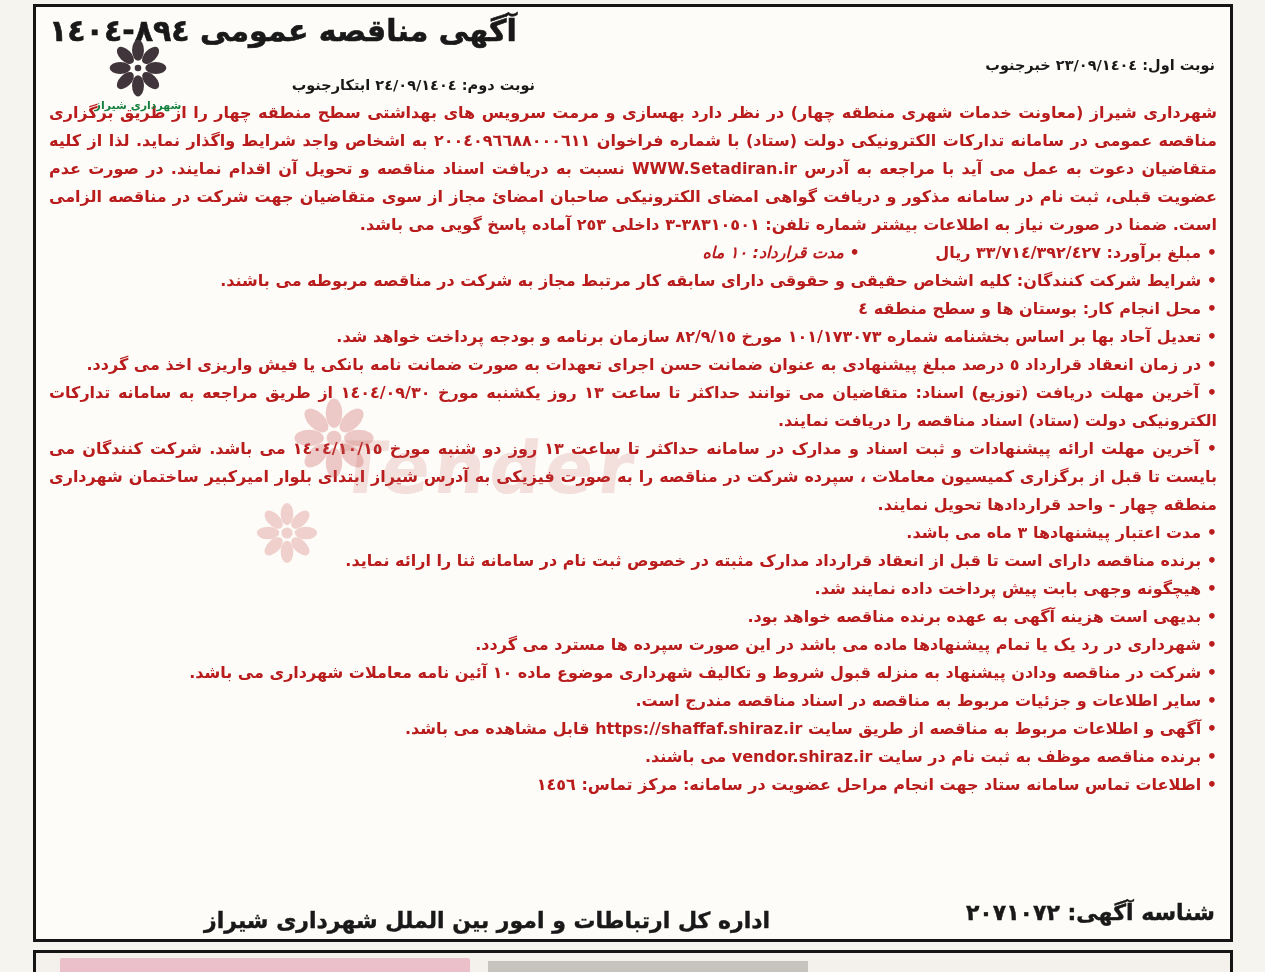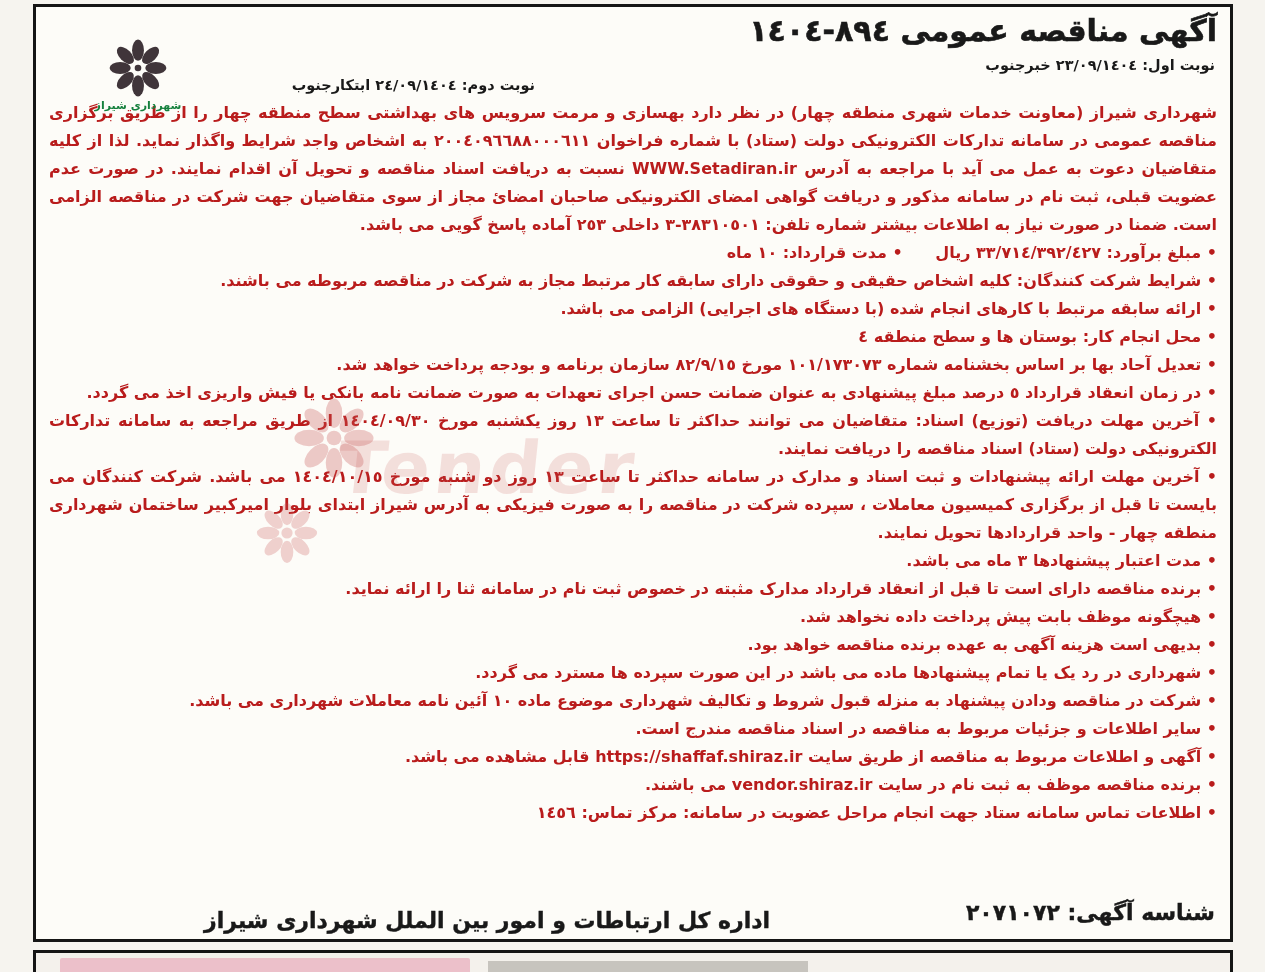--- a/index.html
+++ b/index.html
@@ -17,21 +17,21 @@
     width: 1200px; height: 938px;
     box-sizing: border-box;
     border: 3px solid #151515;
     background: #fdfcf8;
     padding: 4px 13px 6px 13px;
     direction: rtl;
   }
   
   .header { position: relative; height: 88px; }
   .title {
-    text-align: right;
+    text-align: left;
     font-size: 30px;
     font-weight: bold;
     padding-top: 2px;
     letter-spacing: -0.5px;
     -webkit-text-stroke: 0.6px currentColor;
   }
   .nobat1 {
     position: absolute; top: 46px; right: 2px;
     font-size: 14.5px; font-weight: bold; white-space: nowrap;
   }
@@ -50,21 +50,21 @@
   }
   
   .content {
     font-size: 16px;
     font-weight: bold;
     line-height: 28px;
     text-align: justify;
     color: #b91c1c;
   }
   .content p { margin: 0; }
-  .pair-row span + span { margin-right: 27px; }
+  .pair-row span + span { margin-right: 70px; font-style: italic; }
   .bullet { text-align: justify; }
   
   .footer { position: absolute; bottom: 6px; right: 13px; left: 13px; height: 34px; }
   .ad-id {
     position: absolute; right: 2px; bottom: 8px;
     font-size: 22px; font-weight: bold;
     -webkit-text-stroke: 0.4px currentColor;
   }
   .department {
     position: absolute; left: 155px; bottom: 0;
@@ -137,29 +137,28 @@
 
   <div class="content">
     <p class="intro">شهرداری شیراز (معاونت خدمات شهری منطقه چهار) در نظر دارد بهسازی و مرمت سرویس های بهداشتی سطح منطقه چهار را از طریق برگزاری مناقصه عمومی در سامانه تدارکات الکترونیکی دولت (ستاد) با شماره فراخوان ٢٠٠٤٠٩٦٦٨٨٠٠٠٦١١ به اشخاص واجد شرایط واگذار نماید. لذا از کلیه متقاضیان دعوت به عمل می آید با مراجعه به آدرس WWW.Setadiran.ir نسبت به دریافت اسناد مناقصه و تحویل آن اقدام نمایند. در صورت عدم عضویت قبلی، ثبت نام در سامانه مذکور و دریافت گواهی امضای الکترونیکی صاحبان امضائ مجاز از سوی متقاضیان جهت شرکت در مناقصه الزامی است. ضمنا در صورت نیاز به اطلاعات بیشتر شماره تلفن: ٣٨٣١٠٥٠١-٣ داخلی ٢٥٣ آماده پاسخ گویی می باشد.</p>
 
     <div class="pair-row">
       <span>• مبلغ برآورد: ٣٣/٧١٤/٣٩٢/٤٢٧ ریال</span>
       <span>• مدت قرارداد: ١٠ ماه</span>
     </div>
 
     <div class="bullet">• شرایط شرکت کنندگان: کلیه اشخاص حقیقی و حقوقی دارای سابقه کار مرتبط مجاز به شرکت در مناقصه مربوطه می باشند.</div>
-    <div class="bullet">• ارائه سابقه مرتبط با کارهای انجام شده (با دستگاه های اجرایی) الزامی می باشد.</div>
     <div class="bullet">• محل انجام کار: بوستان ها و سطح منطقه ٤</div>
     <div class="bullet">• تعدیل آحاد بها بر اساس بخشنامه شماره ١٠١/١٧٣٠٧٣ مورخ ٨٢/٩/١٥ سازمان برنامه و بودجه پرداخت خواهد شد.</div>
     <div class="bullet">• در زمان انعقاد قرارداد ٥ درصد مبلغ پیشنهادی به عنوان ضمانت حسن اجرای تعهدات به صورت ضمانت نامه بانکی یا فیش واریزی اخذ می گردد.</div>
     <div class="bullet">• آخرین مهلت دریافت (توزیع) اسناد: متقاضیان می توانند حداکثر تا ساعت ١٣ روز یکشنبه مورخ ١٤٠٤/٠٩/٣٠ از طریق مراجعه به سامانه تدارکات الکترونیکی دولت (ستاد) اسناد مناقصه را دریافت نمایند.</div>
     <div class="bullet">• آخرین مهلت ارائه پیشنهادات و ثبت اسناد و مدارک در سامانه حداکثر تا ساعت ١٣ روز دو شنبه مورخ ١٤٠٤/١٠/١٥ می باشد. شرکت کنندگان می بایست تا قبل از برگزاری کمیسیون معاملات ، سپرده شرکت در مناقصه را به صورت فیزیکی به آدرس شیراز ابتدای بلوار امیرکبیر ساختمان شهرداری منطقه چهار - واحد قراردادها تحویل نمایند.</div>
     <div class="bullet">• مدت اعتبار پیشنهادها ٣ ماه می باشد.</div>
     <div class="bullet">• برنده مناقصه دارای است تا قبل از انعقاد قرارداد مدارک مثبته در خصوص ثبت نام در سامانه ثنا را ارائه نماید.</div>
-    <div class="bullet">• هیچگونه موظف بابت پیش پرداخت داده نخواهد شد.</div>
+    <div class="bullet">• هیچگونه وجهی بابت پیش پرداخت داده نمایند شد.</div>
     <div class="bullet">• بدیهی است هزینه آگهی به عهده برنده مناقصه خواهد بود.</div>
     <div class="bullet">• شهرداری در رد یک یا تمام پیشنهادها ماده می باشد در این صورت سپرده ها مسترد می گردد.</div>
     <div class="bullet">• شرکت در مناقصه ودادن پیشنهاد به منزله قبول شروط و تکالیف شهرداری موضوع ماده ١٠ آئین نامه معاملات شهرداری می باشد.</div>
     <div class="bullet">• سایر اطلاعات و جزئیات مربوط به مناقصه در اسناد مناقصه مندرج است.</div>
     <div class="bullet">• آگهی و اطلاعات مربوط به مناقصه از طریق سایت https://shaffaf.shiraz.ir قابل مشاهده می باشد.</div>
     <div class="bullet">• برنده مناقصه موظف به ثبت نام در سایت vendor.shiraz.ir می باشند.</div>
     <div class="bullet">• اطلاعات تماس سامانه ستاد جهت انجام مراحل عضویت در سامانه: مرکز تماس: ١٤٥٦</div>
   </div>
 
   <div class="footer">

